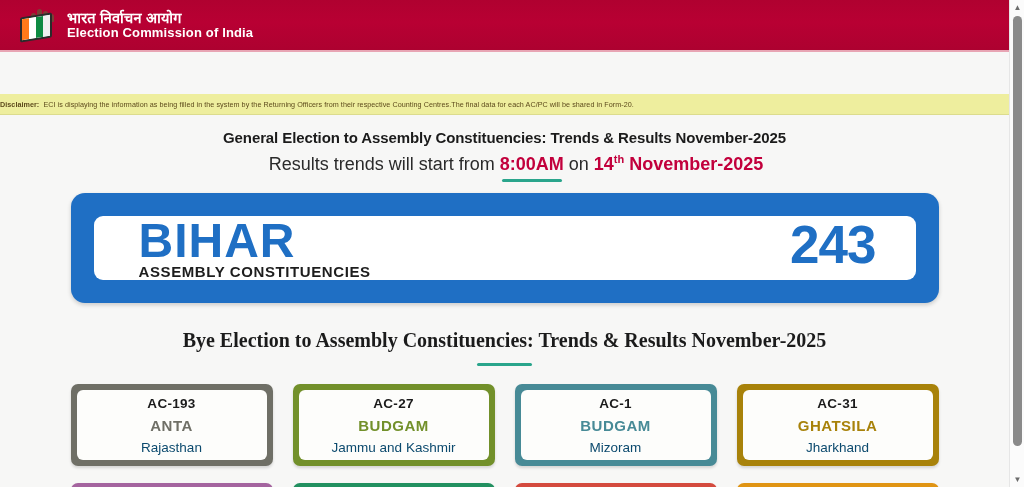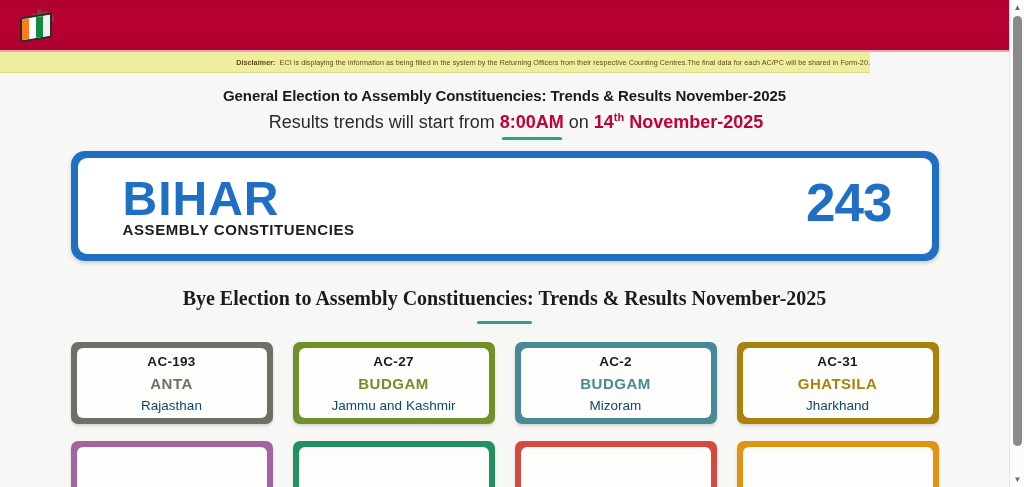--- a/index.html
+++ b/index.html
@@ -74,27 +74,28 @@
   }
   .eci-english {
     color: #ffffff;
     font-size: 13px;
     font-weight: 700;
     letter-spacing: .15px;
   }
 
   
   .disclaimer {
-    width: 870px;
+    width: 1009px;
     height: 21px;
     background: #eeee9e;
     display: flex;
     align-items: center;
-    justify-content: flex-end;
+    justify-content: flex-start;
     border-bottom: 1px solid #dcdc8d;
+    margin-top: 42px;
   }
   .disclaimer .txt {
     font-size: 7.2px;
     color: #5d4a1c;
     letter-spacing: .05px;
     white-space: nowrap;
   }
   .disclaimer .lbl { font-weight: 700; }
 
   
@@ -133,21 +134,21 @@
   }
   .ge-sub sup { font-size: 11px; }
 
   
   .state-card {
     margin: 18px auto 0 auto;
     width: 868px;
     height: 110px;
     background: #1f6fc4;
     border-radius: 14px;
-    padding: 7px;
+    padding: 23px;
     box-shadow: 0 2px 4px rgba(0,0,0,.18);
   }
   .state-inner {
     width: 100%; height: 100%;
     background: #ffffff;
     border-radius: 9px;
     position: relative;
     padding: 12px 26px 10px 45px;
     display: flex;
     align-items: center;
@@ -271,20 +272,24 @@
           <b></b>
           <b></b>
         </div>
       <div class="box">
           <i class="s1"></i>
           <i class="s2"></i>
           <i class="s3"></i>
           <i class="s4"></i>
         </div>
     </div>
+    <div class="eci-titles">
+      <div class="eci-hindi">भारत निर्वाचन आयोग</div>
+      <div class="eci-english">Election Commission of India</div>
+    </div>
   </div>
 
   <div class="disclaimer">
     <div class="txt">
       <span class="lbl">Disclaimer:</span>
       &nbsp;<span>ECI is displaying the information as being filled in the system by the Returning Officers from their respective Counting Centres.The final data for each AC/PC will be shared in Form-20.</span>
     </div>
   </div>
 
   <div class="body-wrap">
@@ -318,21 +323,21 @@
         </div>
         <div class="ac-card" style="background: rgb(114, 144, 42);">
           <div class="ac-inner">
             <div class="ac-num">AC-27</div>
             <div class="ac-name" style="color: rgb(114, 144, 42);">BUDGAM</div>
             <div class="ac-state">Jammu and Kashmir</div>
           </div>
         </div>
         <div class="ac-card" style="background: rgb(71, 138, 150);">
           <div class="ac-inner">
-            <div class="ac-num">AC-2</div>
+            <div class="ac-num">AC-1</div>
             <div class="ac-name" style="color: rgb(71, 138, 150);">BUDGAM</div>
             <div class="ac-state">Mizoram</div>
           </div>
         </div>
         <div class="ac-card" style="background: rgb(168, 130, 10);">
           <div class="ac-inner">
             <div class="ac-num">AC-31</div>
             <div class="ac-name" style="color: rgb(168, 130, 10);">GHATSILA</div>
             <div class="ac-state">Jharkhand</div>
           </div>

